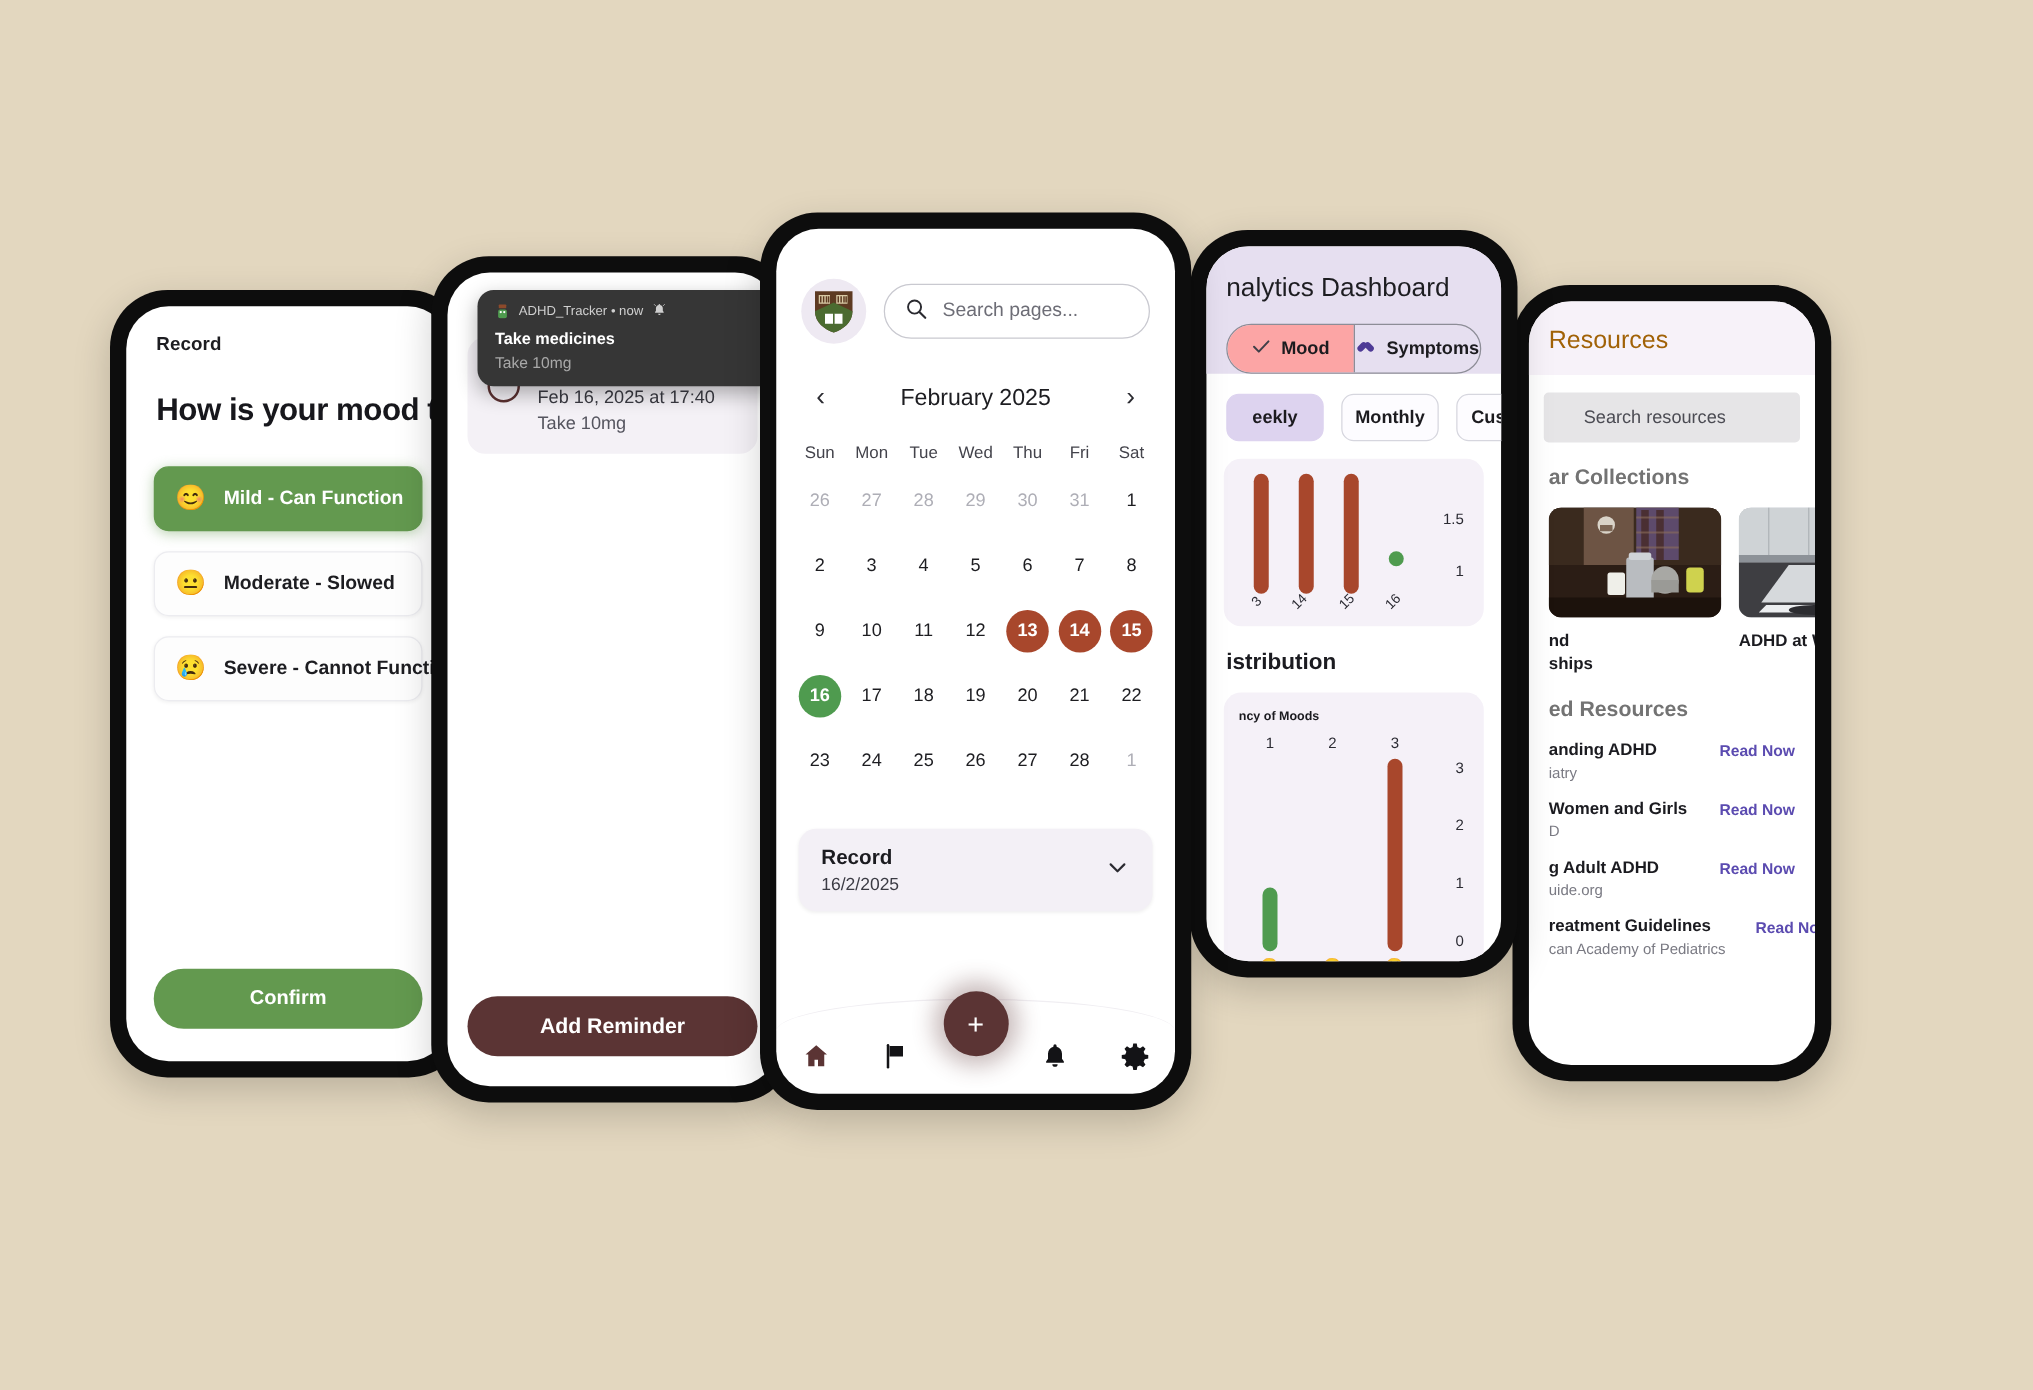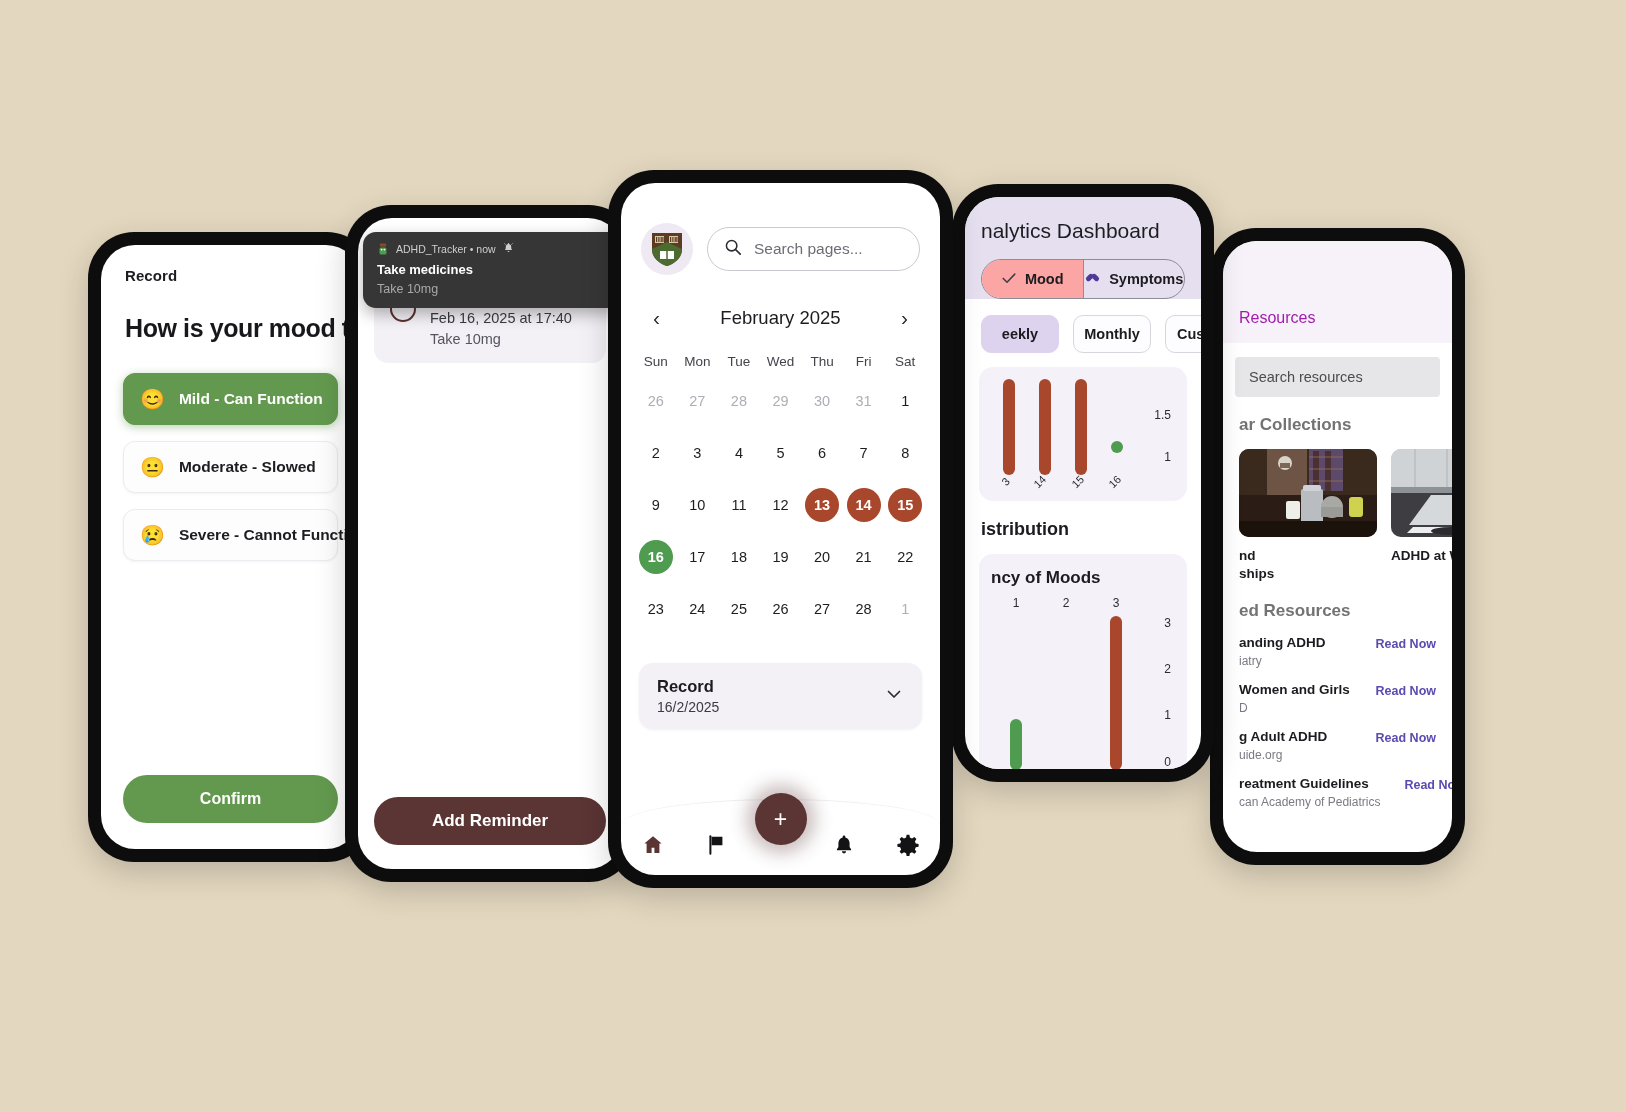--- a/index.html
+++ b/index.html
@@ -79,21 +79,21 @@
   }
   .rem-radio {
     width: 26px; height: 26px; border-radius: 50%;
     border: 2.5px solid #5b3131; flex: 0 0 26px; margin-top: 12px;
   }
   .rem-txt { padding-top: 2px; }
   .rem-title { font-size: 16px; font-weight: 700; color: #1b1b20; }
   .rem-date { font-size: 14.5px; color: #3a3a42; margin-top: 6px; }
   .rem-note { font-size: 14.5px; color: #55555f; margin-top: 5px; }
   .toast {
-    position: absolute; left: 5px; top: 14px; width: 262px;
+    position: absolute; left: 24px; top: 14px; width: 262px;
     background: #363636; border-radius: 13px;
     padding: 10px 14px 12px 14px;
     z-index: 4;
     box-shadow: 0 6px 16px rgba(0,0,0,.3);
   }
   .toast-top { display: flex; align-items: center; gap: 7px; font-size: 10.5px; color: #cfcfcf; }
   .toast-appicon { width: 12px; height: 12px; display: inline-block; }
   .toast-title { font-size: 13px; font-weight: 700; color: #fff; margin-top: 7px; }
   .toast-body { font-size: 12.5px; color: #a8a8a8; margin-top: 5px; }
   .p2-btn {
@@ -190,33 +190,33 @@
     height: 38px; min-width: 78px; padding: 0 31px; border-radius: 10px;
     border: 1px solid #d6d6de; background: #fdfcff;
     display: flex; align-items: center; justify-content: center;
     font-size: 14.5px; font-weight: 700; color: #1c1b1f;
   }
   .chip.active { background: #ddd3ef; border-color: #ddd3ef; }
   .panel {
     margin: 14px 14px 0 14px; background: #f5f1f8; border-radius: 14px;
     padding: 14px 12px 10px 12px;
   }
-  .panel-h { font-size: 17px; font-weight: 700; color: #1b1b20; margin-bottom: 8px; }
+  .panel-h { font-size: 10px; font-weight: 700; color: #1b1b20; margin-bottom: 8px; }
   .sec-h { font-size: 18px; font-weight: 700; color: #1b1b20; padding: 18px 16px 0 16px; white-space: nowrap; }
   .chart { position: relative; }
   .ylab { position: absolute; right: 2px; font-size: 12px; color: #2b2b33; }
   .xlab { font-size: 11px; color: #2b2b33; }
 
   
   .p5 { height: 100%; background: #fff; }
   .p5-head { background: #f7f2f9; padding: 20px 16px 16px 16px; }
-  .p5-title { font-size: 16px; color: #a21caf; white-space: nowrap; margin-top: 48px; }
+  .p5-title { font-size: 20px; color: #a16207; white-space: nowrap; }
   .p5-search {
     margin: 14px 0 0 0; height: 40px; background: #e6e5e7; border-radius: 4px;
-    display: flex; align-items: center; padding: 0 14px;
+    display: flex; align-items: center; padding: 0 32px;
     font-size: 14.5px; color: #4b4b53;
   }
   .p5-sec { font-size: 17px; font-weight: 700; color: #737373; padding: 18px 16px 0 16px; white-space: nowrap; }
   .coll-row { display: flex; gap: 14px; padding: 14px 16px 0 16px; }
   .coll { width: 138px; flex: 0 0 138px; }
   .coll-img { width: 138px; height: 88px; border-radius: 10px; }
   .coll-cap { font-size: 13.5px; font-weight: 700; color: #1b1b20; margin-top: 10px; line-height: 1.35; }
   .res-item {
     display: flex; align-items: flex-start; justify-content: space-between;
     padding: 14px 16px 0 16px; gap: 24px;

